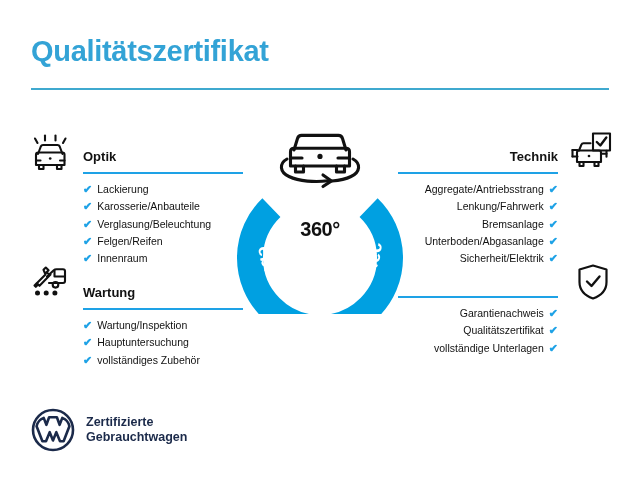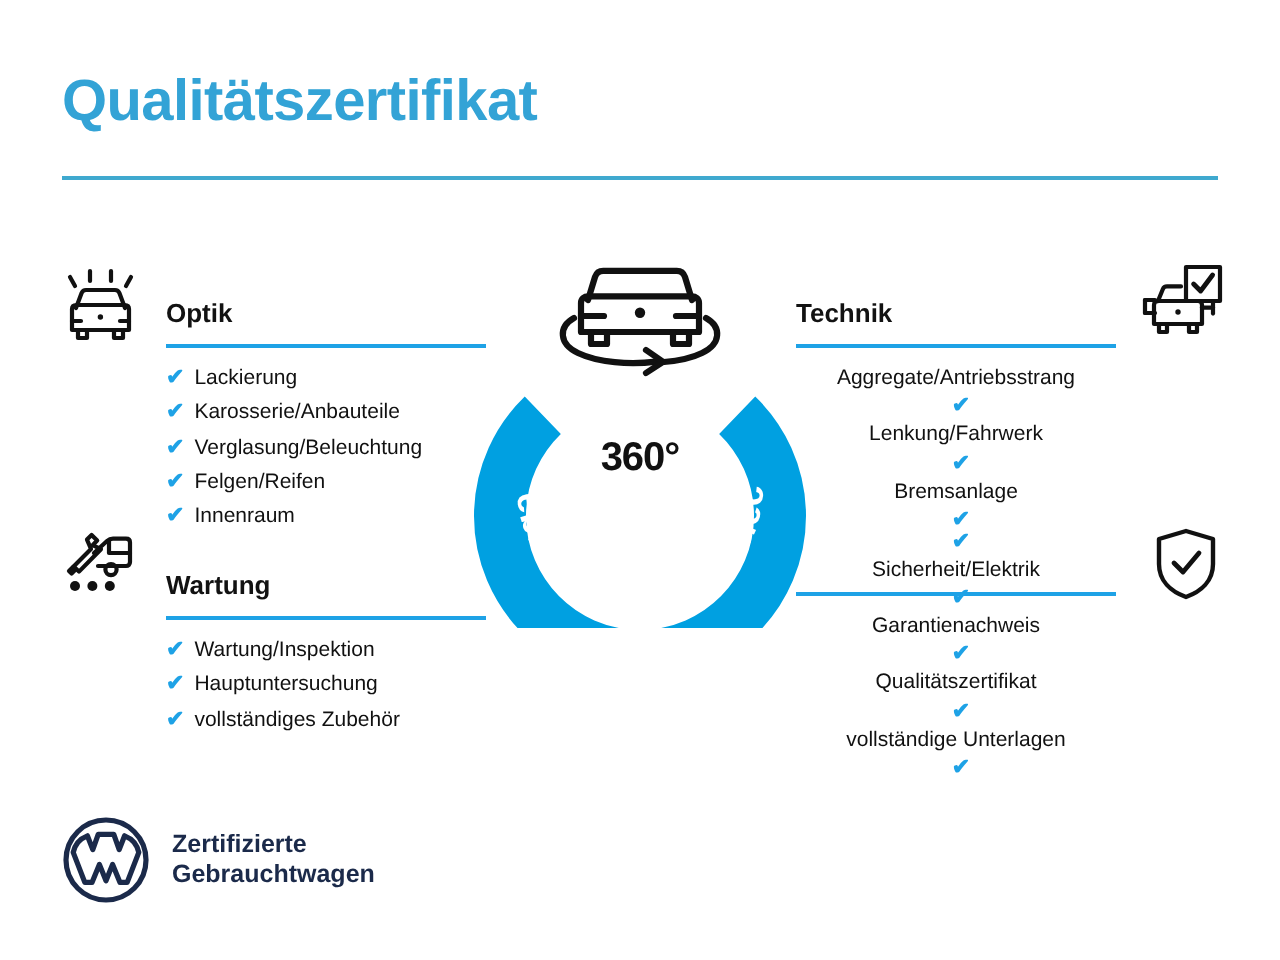--- a/index.html
+++ b/index.html
@@ -80,22 +80,22 @@
     line-height: 1;
     display: inline-block;
   }
 
   
   .sec-left .sec-title { text-align: left; }
   .sec-left .sec-list li { justify-content: flex-start; }
   .sec-left .check { margin-right: 5px; }
 
   
-  .sec-right .sec-title { text-align: left; }
-  .sec-right .sec-list li { justify-content: flex-end; flex-direction: column; }
+  .sec-right .sec-title { text-align: right; }
+  .sec-right .sec-list li { justify-content: flex-end; }
   .sec-right .check { margin-left: 5px; }
 
   
   #sec-optik    { left: 83px;  top: 148px; width: 160px; }
   #sec-wartung  { left: 83px;  top: 284px; width: 160px; }
   #sec-technik  { left: 398px; top: 148px; width: 160px; }
   #sec-garantie { left: 398px; top: 272px; width: 160px; }
 
   .sec-list.optik    { margin-top: 7px; }
   .sec-list.wartung  { margin-top: 7px; }
@@ -273,20 +273,21 @@
       </li>
     <li>
         <span>Lenkung/Fahrwerk</span>
         <span class="check">✔</span>
       </li>
     <li>
         <span>Bremsanlage</span>
         <span class="check">✔</span>
       </li>
     <li>
+        <span>Unterboden/Abgasanlage</span>
         <span class="check">✔</span>
       </li>
     <li>
         <span>Sicherheit/Elektrik</span>
         <span class="check">✔</span>
       </li>
   </ul>
 </div>
 
 <div class="section sec-right" id="sec-garantie">

